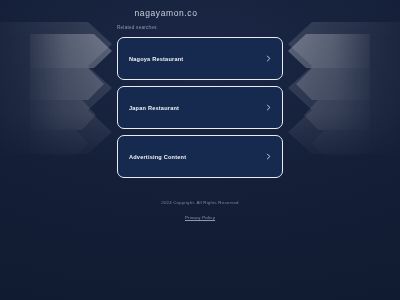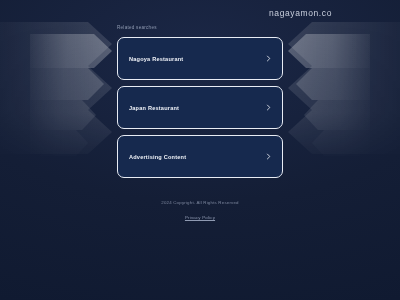--- a/index.html
+++ b/index.html
@@ -34,21 +34,21 @@
     height: 300px;
     pointer-events: none;
   }
 
   
   .site-title {
     position: absolute;
     top: 8px;
     left: 0;
     width: 332px;
-    text-align: right;
+    text-align: center;
     font-size: 8.5px;
     letter-spacing: 0.6px;
     color: #c9cfdd;
     z-index: 5;
   }
 
   .related-label {
     position: absolute;
     top: 25px;
     left: 117px;

